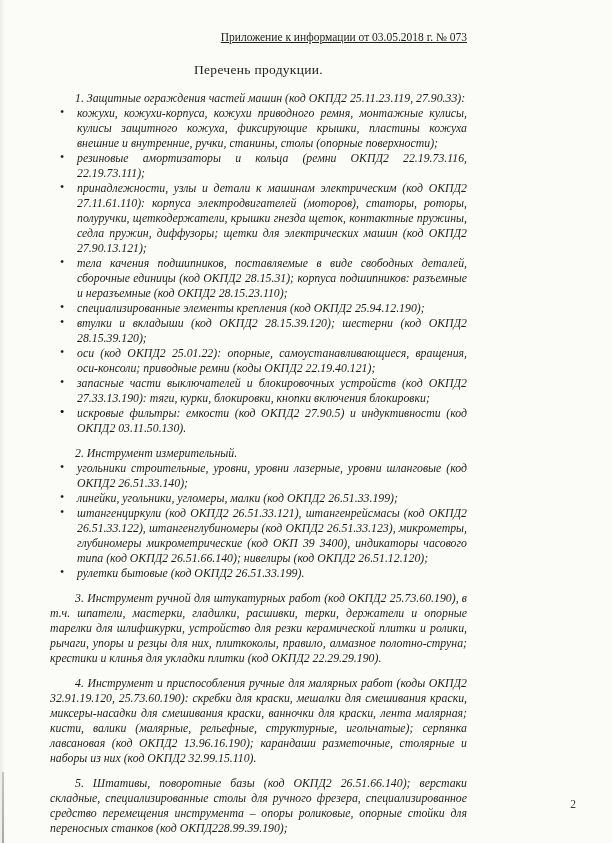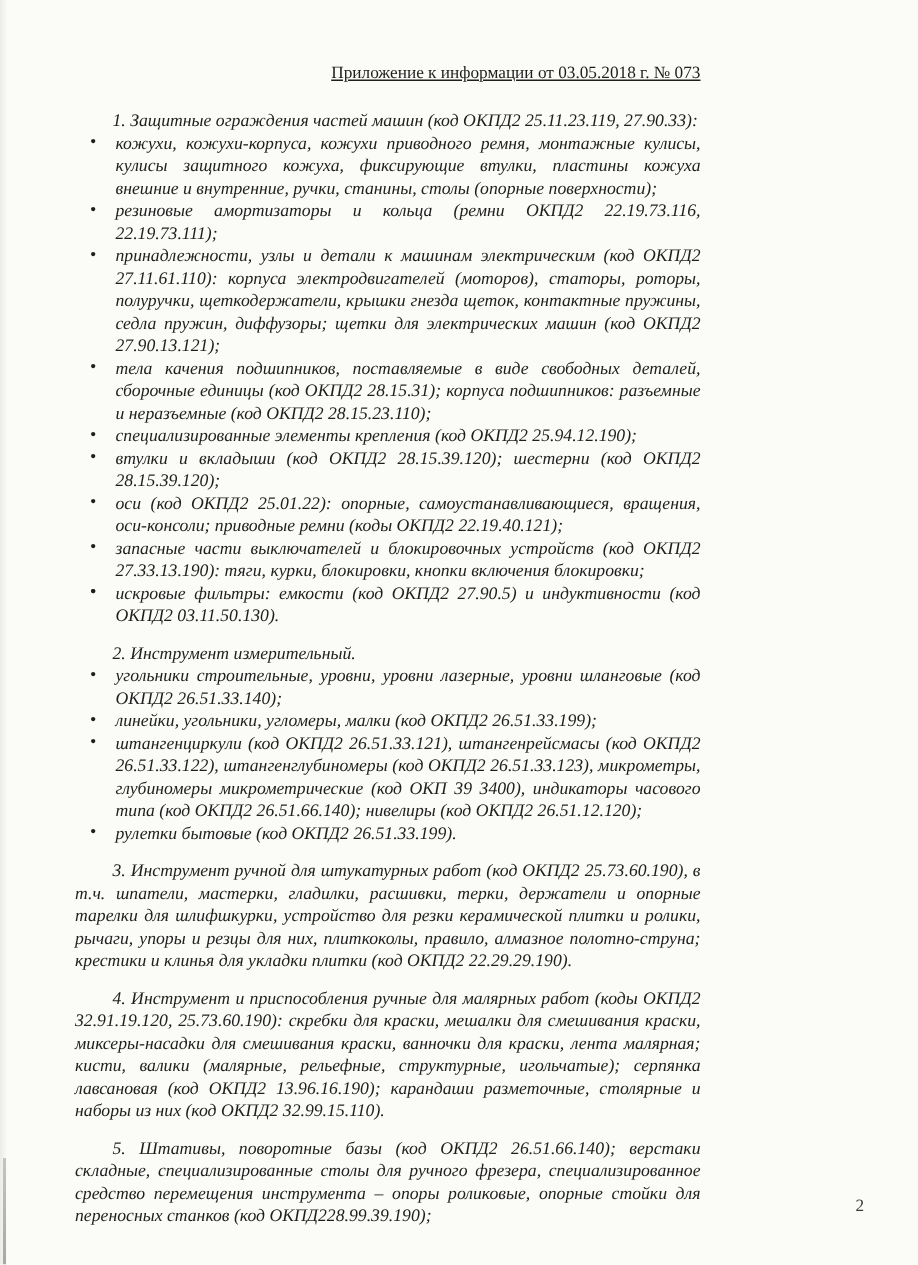--- a/index.html
+++ b/index.html
@@ -9,21 +9,20 @@
     position: relative;
     background: #fbfbf8;
     color: #1e1e1e;
     font-family: "Liberation Serif", "DejaVu Serif", serif;
     overflow: hidden;
   }
   .content {
     box-sizing: border-box;
     width: 496px;
     padding: 30px 29px 0 50px;
-    margin-top: 12px;
   }
   .doc-header {
     text-align: right;
     font-size: 11.5px;
     line-height: 15px;
     margin: 0 0 16px 0;
   }
   .doc-header .u { text-decoration: underline; }
   .doc-title {
     text-align: center;
@@ -85,24 +84,25 @@
 </head>
 <body>
 
 <div class="scan-edge"></div>
 <div class="scan-line"></div>
 
 <div class="content">
 
   <p class="doc-header"><span class="u">Приложение к информации от 03.05.2018 г. № 073</span></p>
 
+  <p class="doc-title">Перечень продукции.</p>
 
   <p class="bodytext sec-heading">1. Защитные ограждения частей машин (код ОКПД2 25.11.23.119, 27.90.33):</p>
   <div class="bullets">
-    <div class="bodytext bullet"><span class="dot">•</span><span>кожухи, кожухи-корпуса, кожухи приводного ремня, монтажные кулисы, кулисы защитного кожуха, фиксирующие втулки, пластины кожуха внешние и внутренние, ручки, станины, столы (опорные поверхности);</span></div>
+    <div class="bodytext bullet"><span class="dot">•</span><span>кожухи, кожухи-корпуса, кожухи приводного ремня, монтажные кулисы, кулисы защитного кожуха, фиксирующие крышки, пластины кожуха внешние и внутренние, ручки, станины, столы (опорные поверхности);</span></div>
     <div class="bodytext bullet"><span class="dot">•</span><span>резиновые амортизаторы и кольца (ремни ОКПД2 22.19.73.116, 22.19.73.111);</span></div>
     <div class="bodytext bullet"><span class="dot">•</span><span>принадлежности, узлы и детали к машинам электрическим (код ОКПД2 27.11.61.110): корпуса электродвигателей (моторов), статоры, роторы, полуручки, щеткодержатели, крышки гнезда щеток, контактные пружины, седла пружин, диффузоры; щетки для электрических машин (код ОКПД2 27.90.13.121);</span></div>
     <div class="bodytext bullet"><span class="dot">•</span><span>тела качения подшипников, поставляемые в виде свободных деталей, сборочные единицы (код ОКПД2 28.15.31); корпуса подшипников: разъемные и неразъемные (код ОКПД2 28.15.23.110);</span></div>
     <div class="bodytext bullet"><span class="dot">•</span><span>специализированные элементы крепления (код ОКПД2 25.94.12.190);</span></div>
     <div class="bodytext bullet"><span class="dot">•</span><span>втулки и вкладыши (код ОКПД2 28.15.39.120); шестерни (код ОКПД2 28.15.39.120);</span></div>
     <div class="bodytext bullet"><span class="dot">•</span><span>оси (код ОКПД2 25.01.22): опорные, самоустанавливающиеся, вращения, оси-консоли; приводные ремни (коды ОКПД2 22.19.40.121);</span></div>
     <div class="bodytext bullet"><span class="dot">•</span><span>запасные части выключателей и блокировочных устройств (код ОКПД2 27.33.13.190): тяги, курки, блокировки, кнопки включения блокировки;</span></div>
     <div class="bodytext bullet"><span class="dot">•</span></div>
     <div class="bodytext bullet"><span class="dot">•</span><span>искровые фильтры: емкости (код ОКПД2 27.90.5) и индуктивности (код ОКПД2 03.11.50.130).</span></div>
   </div>

